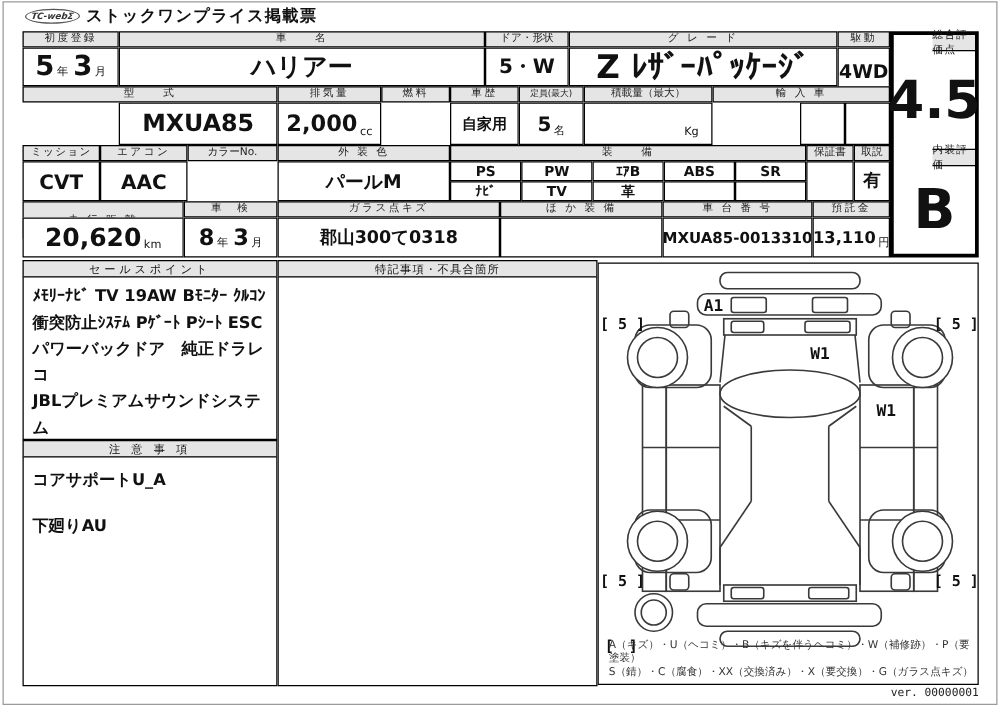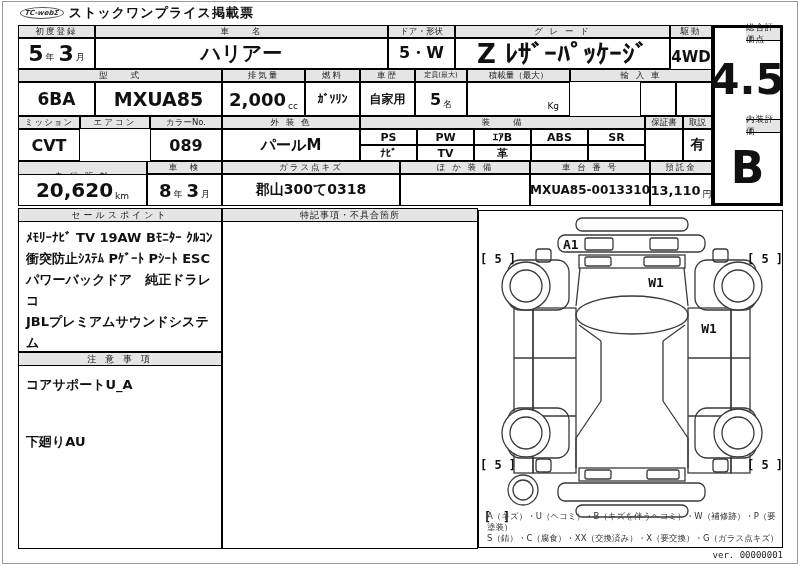--- a/index.html
+++ b/index.html
@@ -64,48 +64,46 @@
   <div class="val" style="left:670px;top:38px;width:42px;height:37px;font-size:15px">4WD</div>
 
   <div class="hdr" style="left:18px;top:69px;width:204px;height:13px">型　　式</div>
   <div class="hdr" style="left:222px;top:69px;width:83px;height:13px">排気量</div>
   <div class="hdr" style="left:305px;top:69px;width:55px;height:13px">燃料</div>
   <div class="hdr" style="left:360px;top:69px;width:55px;height:13px">車歴</div>
   <div class="hdr" style="left:415px;top:69px;width:52px;height:13px;letter-spacing:0;font-size:7px">定員(最大)</div>
   <div class="hdr" style="left:467px;top:69px;width:103px;height:13px;letter-spacing:0">積載量（最大）</div>
   <div class="hdr" style="left:570px;top:69px;width:142px;height:13px">輸 入 車</div>
 
-  <div class="val" style="left:18px;top:82px;width:77px;height:34px;font-size:17px">6BA</div>
   <div class="val" style="left:95px;top:82px;width:127px;height:34px;font-size:19px">MXUA85</div>
   <div class="val" style="left:222px;top:82px;width:83px;height:34px">
     <span style="font-size:18px">2,000</span>
     <span class="unit">cc</span>
   </div>
-  <div class="val" style="left:305px;top:82px;width:55px;height:34px;font-size:12px">ｶﾞｿﾘﾝ</div>
   <div class="val" style="left:360px;top:82px;width:55px;height:34px;font-size:12px">自家用</div>
   <div class="val" style="left:415px;top:82px;width:52px;height:34px">
     <span style="font-size:16px">5</span>
     <span class="unit">名</span>
   </div>
   <div class="val" style="left:467px;top:82px;width:103px;height:34px;justify-content:flex-end;padding-right:10px">
     <span class="unit">Kg</span>
   </div>
   <div class="val" style="left:640px;top:82px;width:36px;height:34px"></div>
   <div class="val" style="left:676px;top:82px;width:36px;height:34px"></div>
 
   <div class="hdr" style="left:18px;top:116px;width:62px;height:13px;letter-spacing:1px">ミッション</div>
   <div class="hdr" style="left:80px;top:116px;width:70px;height:13px">エアコン</div>
   <div class="hdr" style="left:150px;top:116px;width:72px;height:13px;letter-spacing:0">カラーNo.</div>
   <div class="hdr" style="left:222px;top:116px;width:138px;height:13px">外 装 色</div>
   <div class="hdr" style="left:360px;top:116px;width:285px;height:13px">装　　備</div>
   <div class="hdr" style="left:645px;top:116px;width:38px;height:13px;letter-spacing:0">保証書</div>
   <div class="hdr" style="left:683px;top:116px;width:29px;height:13px;letter-spacing:0">取説</div>
 
   <div class="val" style="left:18px;top:129px;width:62px;height:32px;font-size:16px">CVT</div>
-  <div class="val" style="left:150px;top:129px;width:72px;height:32px;font-size:16px">089</div>
+  <div class="val" style="left:80px;top:129px;width:70px;height:32px;font-size:16px">AAC</div>
   <div class="val" style="left:222px;top:129px;width:138px;height:32px;font-size:15px">パールM</div>
 
   <div class="val" style="left:360px;top:129px;width:57px;height:16px;font-size:11px">PS</div>
   <div class="val" style="left:417px;top:129px;width:57px;height:16px;font-size:11px">PW</div>
   <div class="val" style="left:474px;top:129px;width:57px;height:16px;font-size:11px">ｴｱB</div>
   <div class="val" style="left:531px;top:129px;width:57px;height:16px;font-size:11px">ABS</div>
   <div class="val" style="left:588px;top:129px;width:57px;height:16px;font-size:11px">SR</div>
   <div class="val" style="left:360px;top:145px;width:57px;height:16px;font-size:11px">ﾅﾋﾞ</div>
   <div class="val" style="left:417px;top:145px;width:57px;height:16px;font-size:11px">TV</div>
   <div class="val" style="left:474px;top:145px;width:57px;height:16px;font-size:11px">革</div>
@@ -152,21 +150,21 @@
     <div class="salesline">ﾒﾓﾘｰﾅﾋﾞ TV 19AW Bﾓﾆﾀｰ ｸﾙｺﾝ</div>
     <div class="salesline">衝突防止ｼｽﾃﾑ Pｹﾞｰﾄ Pｼｰﾄ ESC</div>
     <div class="salesline">パワーバックドア　純正ドラレコ</div>
     <div class="salesline">JBLプレミアムサウンドシステム</div>
     <div class="salesline">レーダークルーズコントロール</div>
     <div class="salesline">ハンドル　シートヒーター</div>
   </div>
 
   <div class="boxhdr" style="left:18px;top:352px;width:204px;height:14px">注 意 事 項</div>
   <div class="boxbody" style="left:18px;top:365px;width:204px;height:184px;padding:8px 7px">
-    <div class="salesline" style="margin-bottom:36px">コアサポートU_A</div>
+    <div class="salesline" style="margin-bottom:16px">コアサポートU_A</div>
     <div class="salesline">下廻りAU</div>
   </div>
 
   <div class="boxhdr" style="left:222px;top:208px;width:256px;height:14px;letter-spacing:1px">特記事項・不具合箇所</div>
   <div class="boxbody" style="left:222px;top:221px;width:256px;height:328px"></div>
 
   <div class="diagram">
     <svg width="303" height="336" viewBox="0 0 303 336">
       <g fill="none" stroke="#3a3a3a" stroke-width="1.3">
 

